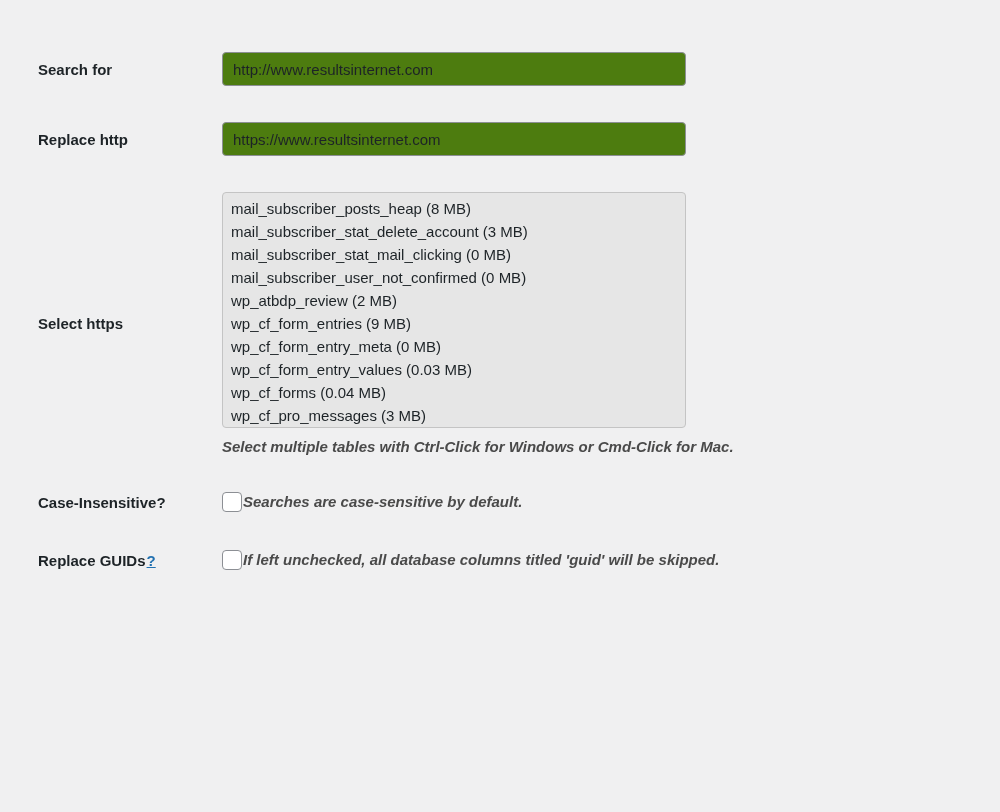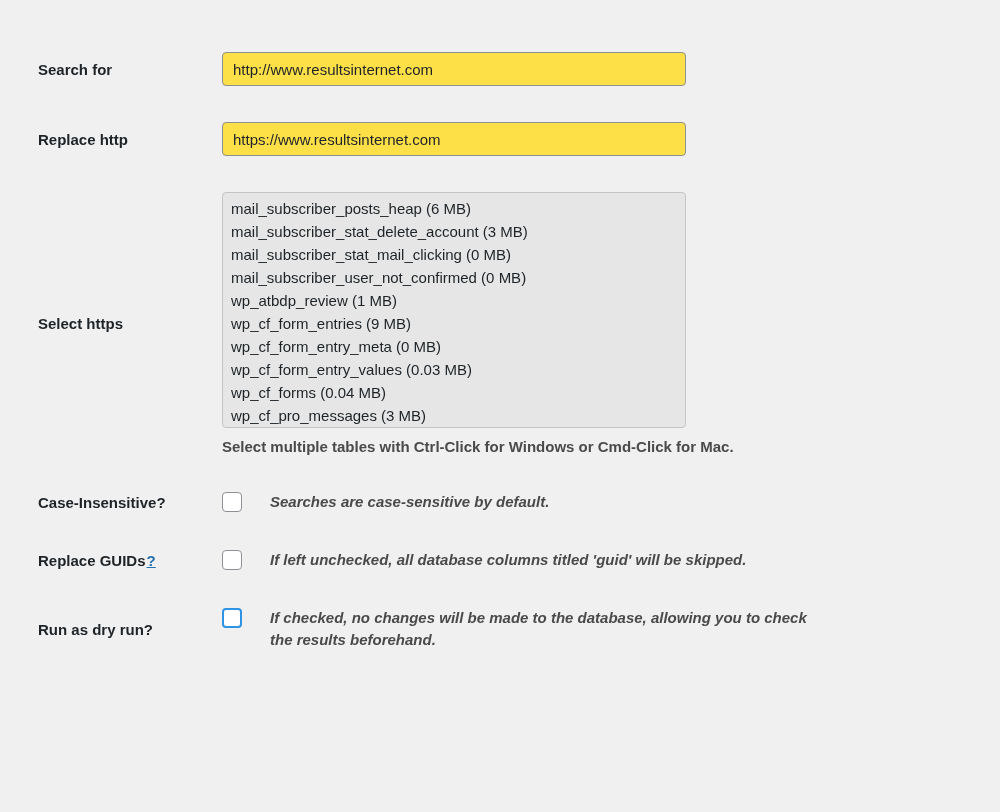--- a/index.html
+++ b/index.html
@@ -44,21 +44,21 @@
   }
   tr.row-tables > th,
   tr.row-tables > td{vertical-align:middle;}
 
   .text-input{
     width:464px;
     height:34px;
     box-sizing:border-box;
     padding:4px 10px;
     font-size:15px;
-    background:#fde047;
+    background:#4d7c0f;
     border:1px solid var(--input-border);
     border-radius:4px;
     color:var(--text);
     outline:none;
   }
   .select-wrap{
     position:relative;
     width:464px;
     height:236px;
     background:var(--select-bg);
@@ -75,28 +75,29 @@
     line-height:23px;
     -webkit-font-smoothing:antialiased;
   }
   .select-list div{white-space:nowrap;user-select:none;}
   
   .select-list::-webkit-scrollbar{width:14px;}
   .select-list::-webkit-scrollbar-track{background:transparent;}
   .select-list::-webkit-scrollbar-thumb{background:#b9b9b9;border-radius:10px;border:3px solid var(--select-bg);}
   .hint{
     margin-top:10px;
+    font-style:italic;
     font-weight:600;
     color:#4a4a4a;
     font-size:15px;
   }
   .check-line{
     display:flex;
     align-items:flex-start;
-    gap:28px;
+    gap:1px;
   }
   .cb{
     width:20px;height:20px;
     border:1px solid var(--input-border);
     border-radius:4px;
     background:#fff;
     flex:0 0 auto;
     margin-top:1px;
     box-sizing:border-box;
   }
@@ -148,25 +149,25 @@
         <td>
           <input class="text-input" type="text" value="https://www.resultsinternet.com" style="">
         </td>
       </tr>
 
       <tr class="row-tables">
         <th>Select https</th>
         <td>
           <div class="select-wrap">
             <div class="select-list" id="tables-list">
-                <div>mail_subscriber_posts_heap (6 MB)</div>
+                <div>mail_subscriber_posts_heap (8 MB)</div>
                 <div>mail_subscriber_stat_delete_account (3 MB)</div>
                 <div>mail_subscriber_stat_mail_clicking (0 MB)</div>
                 <div>mail_subscriber_user_not_confirmed (0 MB)</div>
-                <div>wp_atbdp_review (1 MB)</div>
+                <div>wp_atbdp_review (2 MB)</div>
                 <div>wp_cf_form_entries (9 MB)</div>
                 <div>wp_cf_form_entry_meta (0 MB)</div>
                 <div>wp_cf_form_entry_values (0.03 MB)</div>
                 <div>wp_cf_forms (0.04 MB)</div>
                 <div>wp_cf_pro_messages (3 MB)</div>
               </div>
           </div>
           <div class="hint">Select multiple tables with Ctrl-Click for Windows or Cmd-Click for Mac.</div>
         </td>
       </tr>
@@ -186,26 +187,17 @@
           <span>Replace GUIDs</span><a href="#" class="help">?</a>
         </th>
         <td>
           <div class="check-line">
             <div class="cb"></div>
             <div class="desc">If left unchecked, all database columns titled 'guid' will be skipped.</div>
           </div>
         </td>
       </tr>
 
-      <tr>
-        <th>Run as dry run?</th>
-        <td>
-          <div class="check-line">
-            <div class="cb highlight"></div>
-            <div class="desc">If checked, no changes will be made to the database, allowing you to check the results beforehand.</div>
-          </div>
-        </td>
-      </tr>
 
     </tbody>
   </table>
 
 </div>
 
 </body></html>

